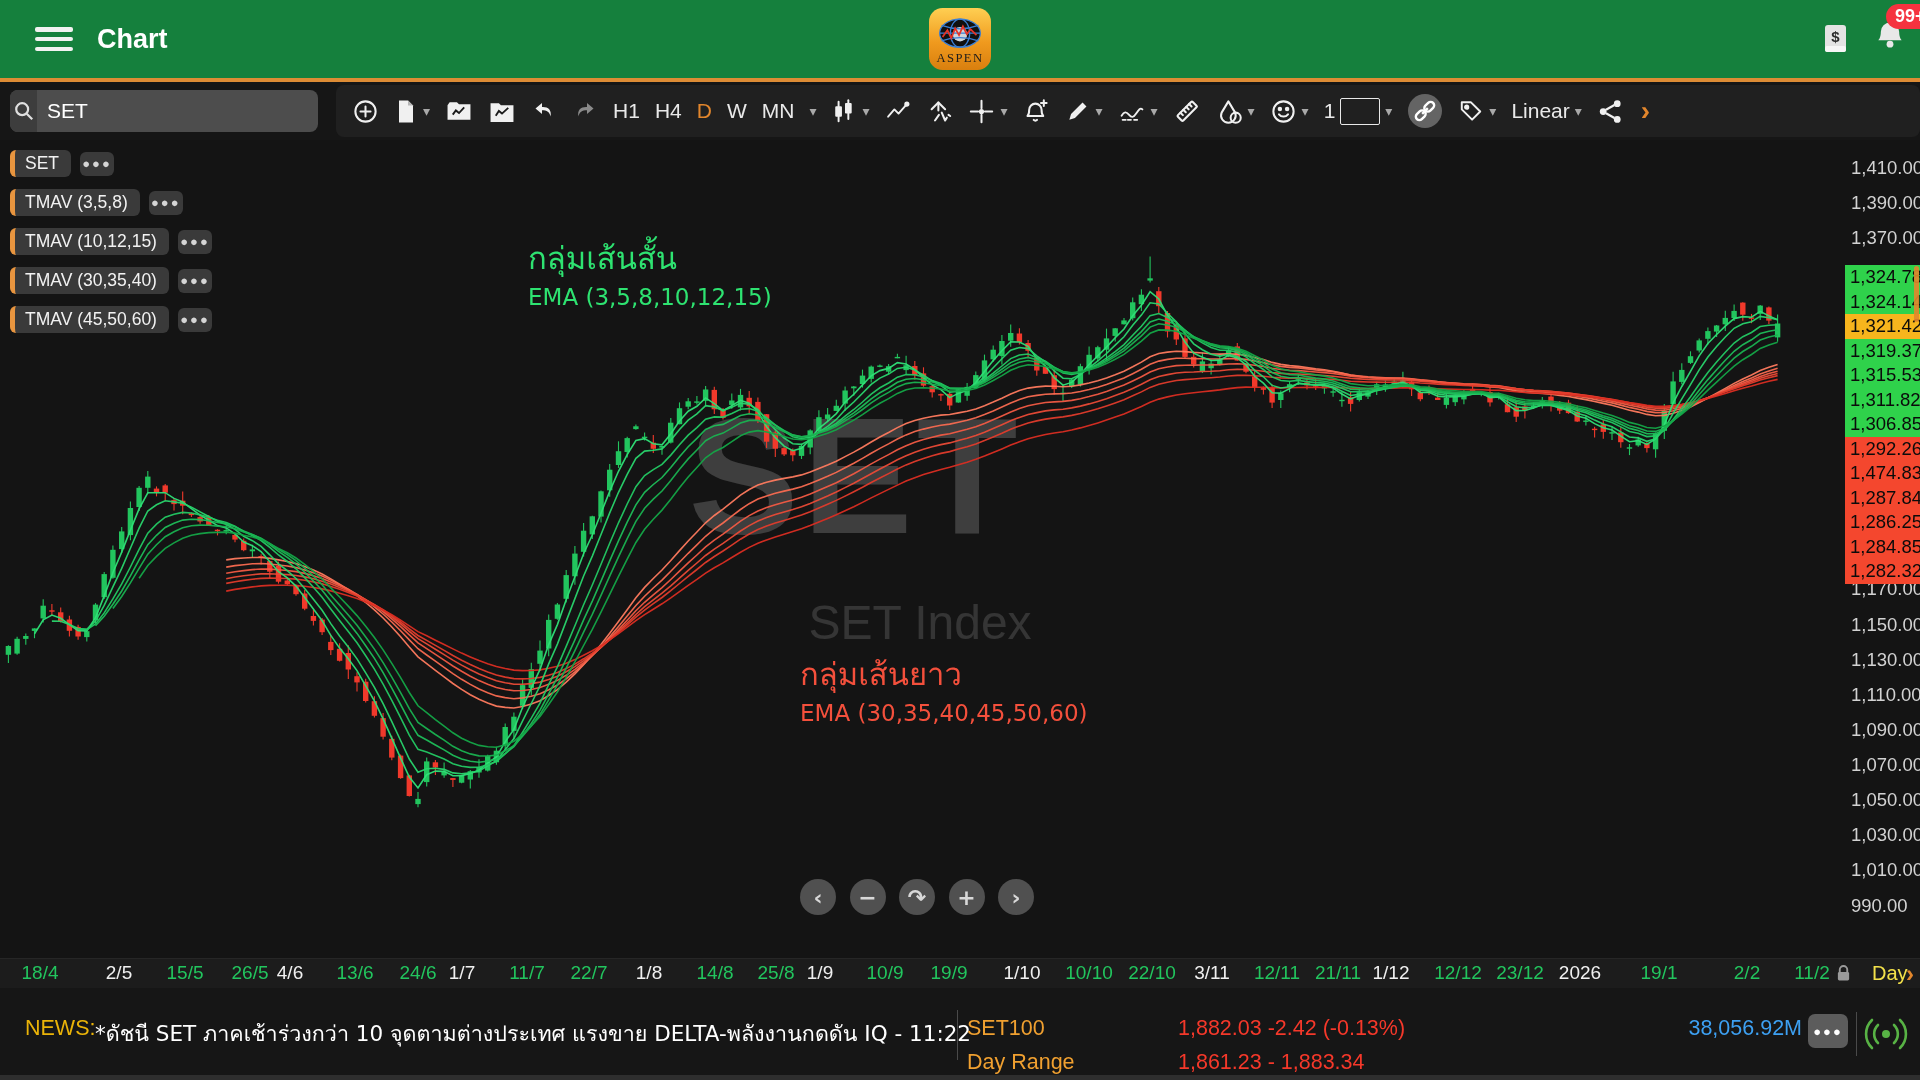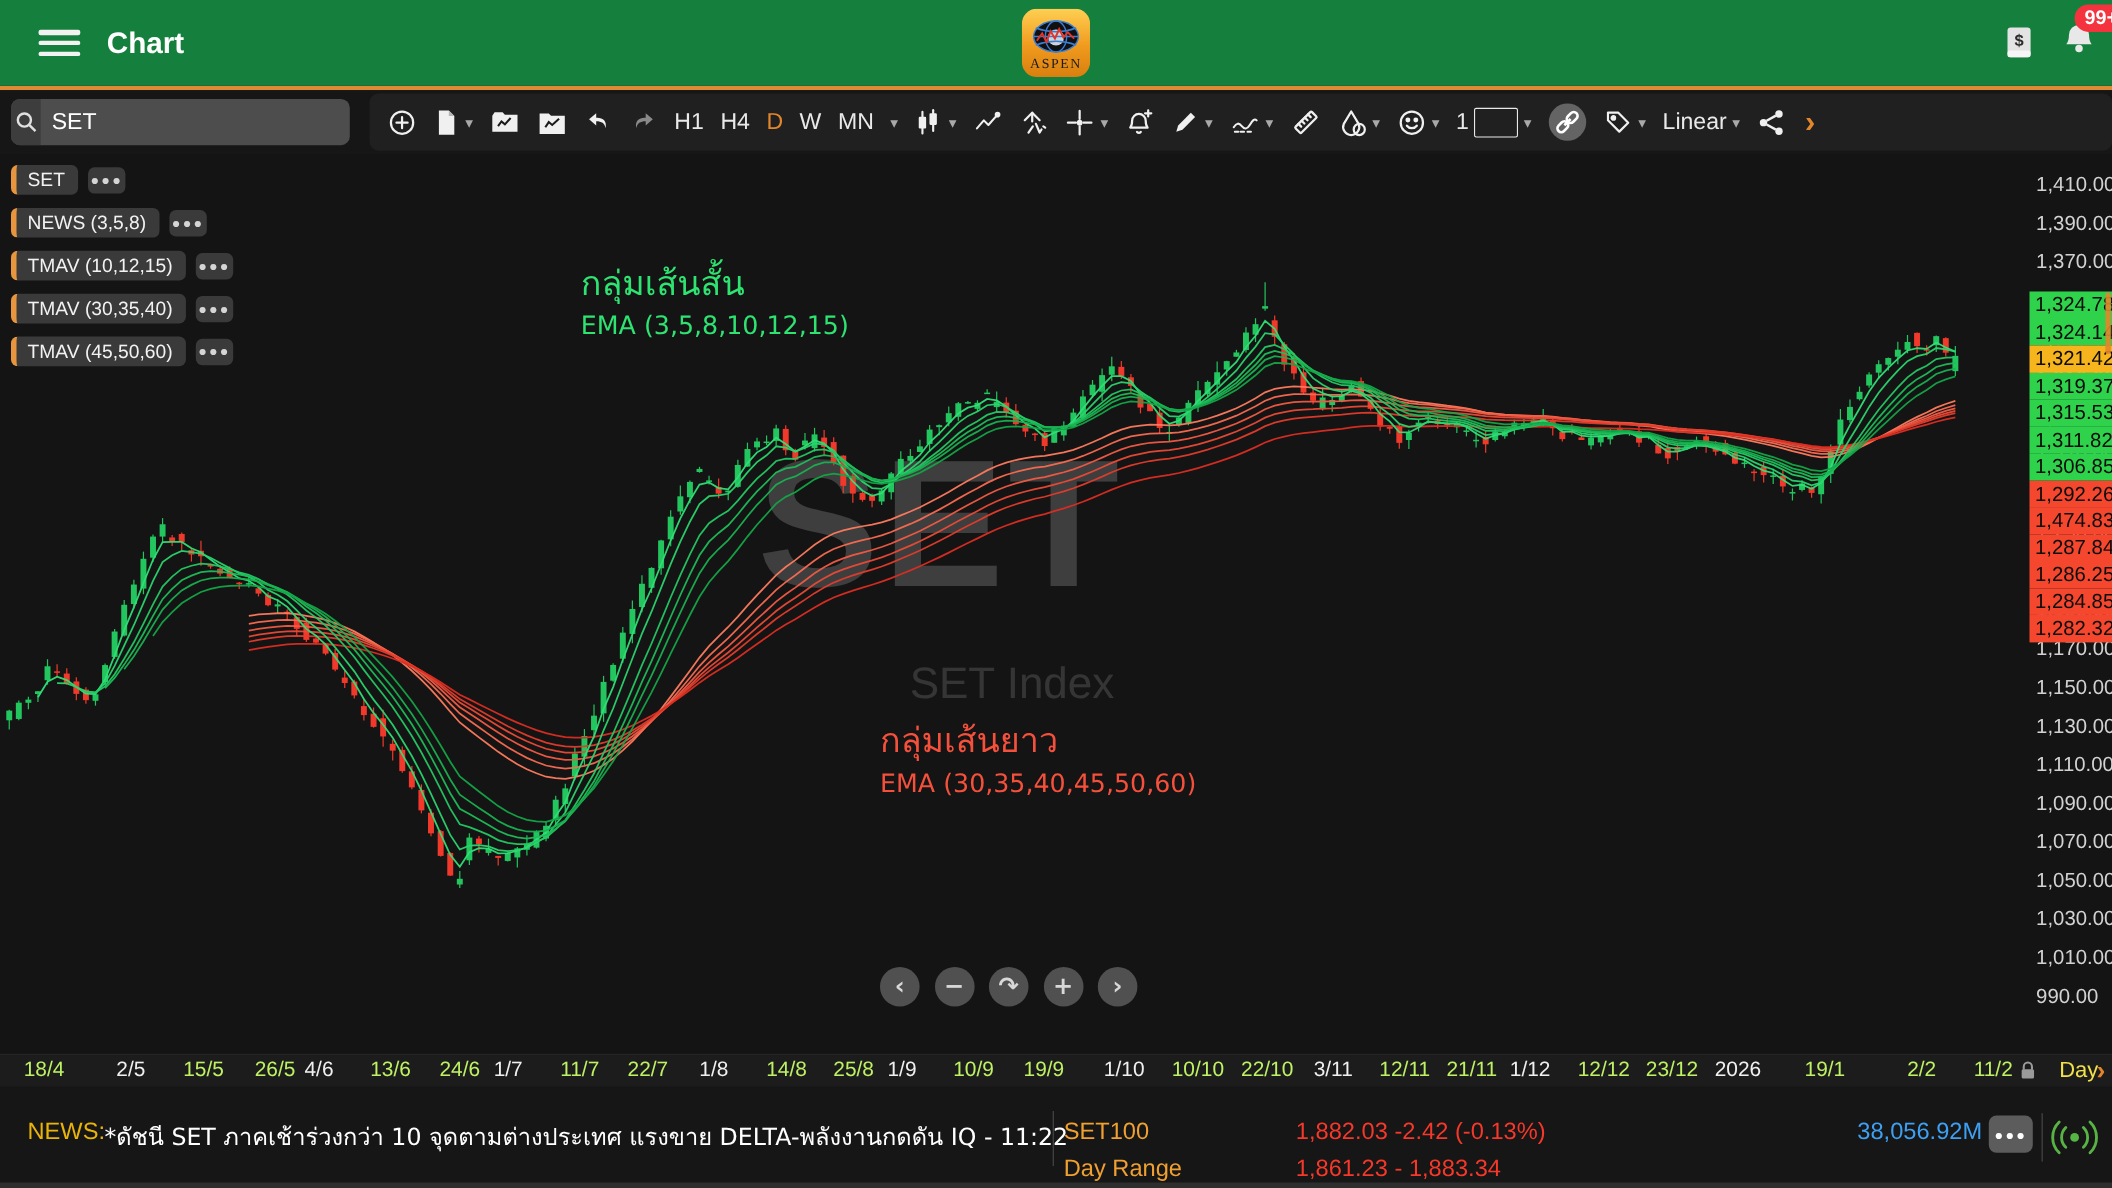--- a/index.html
+++ b/index.html
@@ -38,21 +38,21 @@
   .label-text { color:#e9e9e9; font-size:21px; }
   .chev-orange { color:#e2862c; font-size:28px; font-weight:bold; margin-left:2px; }
   .layout-box { width:40px; height:27px; border:1.6px solid #e9e9e9; border-radius:2px; display:inline-block; }
 
   
   .chart-area { position:relative; height:818px; background:#141414; }
   .chart-svg { position:absolute; left:0; top:0; }
   .watermark1 { position:absolute; left:855px; top:336px; transform:translate(-50%,-50%);
     font-size:165px; font-weight:bold; color:rgba(255,255,255,0.18); letter-spacing:4px; }
   .watermark2 { position:absolute; left:920px; top:482px; transform:translate(-50%,-50%);
-    font-size:40px; color:rgba(255,255,255,0.14); }
+    font-size:48px; color:rgba(255,255,255,0.14); }
   .legend { position:absolute; left:10px; top:10px; }
   .legend-row { display:flex; align-items:center; gap:9px; margin-bottom:12px; height:27px; }
   .pill { background:#3a3a3a; border-left:5px solid #e8953f; border-radius:6px; color:#f2f2f2;
     font-size:17.5px; padding:3px 12px 4px 10px; height:27px; display:flex; align-items:center; cursor:pointer; }
   .dots-btn { background:#3a3a3a; border-radius:6px; width:34px; height:24px; color:#d5d5d5;
     display:flex; align-items:center; justify-content:center; font-size:13px; letter-spacing:2px; cursor:pointer; }
   .ann { position:absolute; line-height:1.45; font-family:"DejaVu Sans",sans-serif; }
   .ann-short { left:528px; top:96px; color:#2ee371; }
   .ann-long  { left:800px; top:512px; color:#f4503c; }
   .ann .l1 { font-size:31px; }
@@ -68,21 +68,21 @@
   .plabels { position:absolute; left:0; top:125px; width:75px; }
   .plabel { width:75px; height:24.5px; font-size:18.5px; color:#0b0b0b; display:flex;
     align-items:center; padding-left:5px; white-space:nowrap; }
   .plabel.green { background:#2fd24b; }
   .plabel.current { background:#f7b51d; }
   .plabel.red { background:#f4472e; }
   .pscroll { position:absolute; right:1px; top:126px; width:5px; height:56px; background:#e2862c; border-radius:3px; opacity:0.9; }
 
   
   .daxis { position:relative; height:30px; background:#1c1c1c; border-top:1px solid #262626; }
-  .dlabel { position:absolute; top:3px; font-size:19px; color:#bef264; transform:translateX(-50%); white-space:nowrap; }
+  .dlabel { position:absolute; top:3px; font-size:19px; color:#22c55e; transform:translateX(-50%); white-space:nowrap; }
   .dlabel.bold { color:#f0f0f0; }
   .day-label { position:absolute; left:1872px; top:3px; font-size:20px; color:#f3e14a; }
   .daxis .chev-orange { position:absolute; left:1904px; top:1px; font-size:24px; }
   .lock { position:absolute; left:1836px; top:5px; }
 
   
   .newsbar { position:relative; height:92px; background:#161616; border-bottom:5px solid #2e2e2e; }
   .nb { position:absolute; font-size:21.5px; white-space:nowrap; }
   .news-tag { color:#eab308; left:25px; top:28px; }
   .headline { color:#ffffff; left:95px; top:28px; font-family:"DejaVu Sans",sans-serif; }
@@ -787,21 +787,21 @@
         <path d="M112.9,468.4L121.7,456.5L130.4,442.9L139.1,428.3L147.8,414.2L156.5,404.7L165.2,396.7L174.0,391.7L182.7,387.7L191.4,385.8L200.1,385.1L208.8,385.2L217.5,386.1L226.2,386.7L235.0,388.7L243.7,392.0L252.4,394.7L261.1,398.2L269.8,403.4L278.5,409.3L287.3,414.6L296.0,420.7L304.7,428.1L313.4,436.2L322.1,444.8L330.8,454.9L339.6,465.0L348.3,474.9L357.0,485.3L365.7,497.0L374.4,509.1L383.1,522.6L391.8,537.2L400.6,552.7L409.3,568.6L418.0,582.5L426.7,588.5L435.4,594.5L444.1,600.2L452.9,606.3L461.6,610.8L470.3,613.9L479.0,615.9L487.7,616.0L496.4,615.1L505.2,610.8L513.9,605.6L522.6,596.3L531.3,585.9L540.0,574.3L548.7,559.8L557.4,545.1L566.2,528.2L574.9,510.6L583.6,492.1L592.3,474.3L601.0,455.4L609.7,436.1L618.5,416.9L627.2,398.6L635.9,381.3L644.6,368.3L653.3,359.1L662.0,351.0L670.8,340.5L679.5,329.3L688.2,318.9L696.9,310.0L705.6,300.7L714.3,295.9L723.0,293.1L731.8,288.1L740.5,283.0L749.2,280.4L757.9,280.4L766.6,283.7L775.3,287.5L784.1,291.7L792.8,295.3L801.5,296.9L810.2,295.9L818.9,293.0L827.6,290.2L836.3,286.4L845.1,280.9L853.8,275.6L862.5,269.5L871.2,262.9L879.9,257.1L888.6,252.4L897.4,246.9L906.1,243.6L914.8,242.3L923.5,242.8L932.2,244.3L940.9,245.8L949.7,248.8L958.4,248.9L967.1,248.6L975.8,246.5L984.5,242.5L993.2,237.4L1001.9,231.8L1010.7,225.9L1019.4,222.2L1028.1,220.5L1036.8,222.0L1045.5,223.8L1054.2,227.7L1063.0,231.6L1071.7,232.8L1080.4,231.8L1089.1,229.2L1097.8,225.8L1106.5,221.6L1115.2,216.4L1124.0,210.9L1132.7,203.4L1141.4,195.9L1150.1,187.1L1158.8,183.8L1167.5,185.0L1176.3,187.2L1185.0,191.8L1193.7,196.8L1202.4,200.6L1211.1,204.1L1219.8,206.5L1228.6,207.2L1237.3,209.2L1246.0,212.7L1254.7,218.1L1263.4,223.0L1272.1,229.1L1280.8,232.8L1289.6,234.6L1298.3,235.0L1307.0,236.6L1315.7,238.1L1324.4,239.1L1333.1,241.0L1341.9,243.9L1350.6,246.9L1359.3,247.8L1368.0,248.5L1376.7,247.8L1385.4,247.3L1394.2,246.4L1402.9,245.5L1411.6,246.1L1420.3,248.1L1429.0,248.7L1437.7,250.4L1446.4,251.6L1455.2,252.3L1463.9,252.9L1472.6,252.7L1481.3,252.6L1490.0,254.1L1498.7,254.4L1507.5,257.2L1516.2,260.2L1524.9,261.7L1533.6,262.3L1542.3,262.1L1551.0,262.7L1559.7,263.9L1568.5,265.3L1577.2,267.8L1585.9,269.8L1594.6,272.7L1603.3,275.7L1612.0,278.2L1620.8,281.9L1629.5,285.8L1638.2,287.9L1646.9,291.0L1655.6,291.4L1664.3,288.2L1673.1,281.0L1681.8,273.1L1690.5,264.4L1699.2,254.5L1707.9,244.8L1716.6,235.7L1725.3,226.8L1734.1,218.2L1742.8,211.5L1751.5,206.3L1760.2,200.0L1768.9,197.0L1777.6,195.0" fill="none" stroke="#19b150" stroke-width="1.6" opacity="0.95"></path>
         <path d="M139.1,438.2L147.8,425.5L156.5,416.4L165.2,408.4L174.0,402.9L182.7,398.2L191.4,395.3L200.1,393.6L208.8,392.6L217.5,392.4L226.2,392.1L235.0,393.1L243.7,395.2L252.4,397.0L261.1,399.6L269.8,403.6L278.5,408.4L287.3,412.8L296.0,418.0L304.7,424.3L313.4,431.4L322.1,439.0L330.8,447.9L339.6,457.0L348.3,466.1L357.0,475.6L365.7,486.3L374.4,497.5L383.1,509.9L391.8,523.4L400.6,537.7L409.3,552.5L418.0,565.8L426.7,572.7L435.4,579.6L444.1,586.1L452.9,592.8L461.6,598.2L470.3,602.3L479.0,605.4L487.7,606.7L496.4,607.2L505.2,604.7L513.9,601.2L522.6,594.2L531.3,586.0L540.0,576.6L548.7,564.5L557.4,552.0L566.2,537.4L574.9,521.9L583.6,505.5L592.3,489.4L601.0,472.1L609.7,454.3L618.5,436.4L627.2,419.1L635.9,402.5L644.6,389.3L653.3,379.2L662.0,370.1L670.8,359.2L679.5,347.8L688.2,337.0L696.9,327.5L705.6,317.8L714.3,311.7L723.0,307.5L731.8,301.6L740.5,295.8L749.2,292.1L757.9,290.6L766.6,292.0L775.3,294.1L784.1,296.6L792.8,299.0L801.5,299.8L810.2,298.6L818.9,296.0L827.6,293.3L836.3,289.8L845.1,284.9L853.8,280.1L862.5,274.6L871.2,268.6L879.9,263.2L888.6,258.6L897.4,253.4L906.1,249.8L914.8,248.0L923.5,247.7L932.2,248.3L940.9,249.0L949.7,251.1L958.4,250.9L967.1,250.4L975.8,248.5L984.5,245.0L993.2,240.5L1001.9,235.6L1010.7,230.3L1019.4,226.8L1028.1,224.8L1036.8,225.5L1045.5,226.5L1054.2,229.3L1063.0,232.3L1071.7,233.2L1080.4,232.3L1089.1,230.1L1097.8,227.2L1106.5,223.6L1115.2,219.2L1124.0,214.4L1132.7,207.9L1141.4,201.2L1150.1,193.3L1158.8,189.9L1167.5,190.1L1176.3,191.3L1185.0,194.5L1193.7,198.2L1202.4,201.1L1211.1,203.9L1219.8,205.9L1228.6,206.5L1237.3,208.3L1246.0,211.2L1254.7,215.8L1263.4,220.0L1272.1,225.3L1280.8,228.8L1289.6,230.8L1298.3,231.6L1307.0,233.3L1315.7,234.9L1324.4,236.1L1333.1,238.0L1341.9,240.8L1350.6,243.6L1359.3,244.7L1368.0,245.7L1376.7,245.5L1385.4,245.4L1394.2,244.9L1402.9,244.3L1411.6,244.9L1420.3,246.7L1429.0,247.4L1437.7,249.0L1446.4,250.1L1455.2,250.8L1463.9,251.5L1472.6,251.5L1481.3,251.6L1490.0,253.0L1498.7,253.3L1507.5,255.7L1516.2,258.3L1524.9,259.8L1533.6,260.6L1542.3,260.6L1551.0,261.3L1559.7,262.4L1568.5,263.8L1577.2,266.0L1585.9,267.8L1594.6,270.4L1603.3,273.1L1612.0,275.5L1620.8,278.8L1629.5,282.4L1638.2,284.5L1646.9,287.5L1655.6,288.2L1664.3,286.1L1673.1,280.5L1681.8,274.1L1690.5,266.9L1699.2,258.6L1707.9,250.2L1716.6,242.1L1725.3,234.0L1734.1,226.2L1742.8,219.7L1751.5,214.5L1760.2,208.4L1768.9,204.9L1777.6,202.2" fill="none" stroke="#14a547" stroke-width="1.6" opacity="0.95"></path>
       </svg></div>
 
   <div class="legend" id="legend">
       <div class="legend-row">
         <div class="pill">SET</div>
     <div class="dots-btn">●●●</div>
       </div>
       <div class="legend-row">
-        <div class="pill">NEWS (3,5,8)</div>
+        <div class="pill">TMAV (3,5,8)</div>
     <div class="dots-btn">●●●</div>
       </div>
       <div class="legend-row">
         <div class="pill">TMAV (10,12,15)</div>
     <div class="dots-btn">●●●</div>
       </div>
       <div class="legend-row">
         <div class="pill">TMAV (30,35,40)</div>
     <div class="dots-btn">●●●</div>
       </div>

